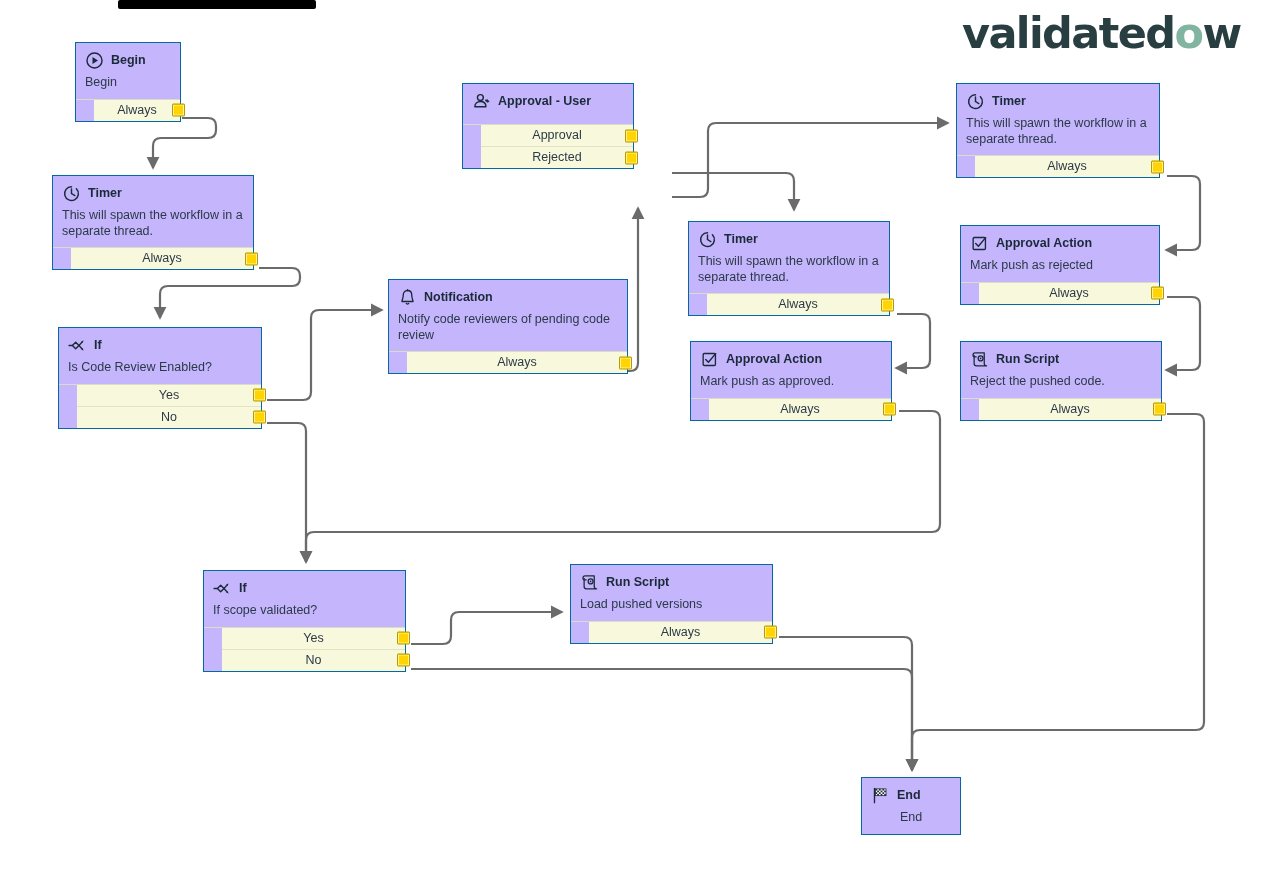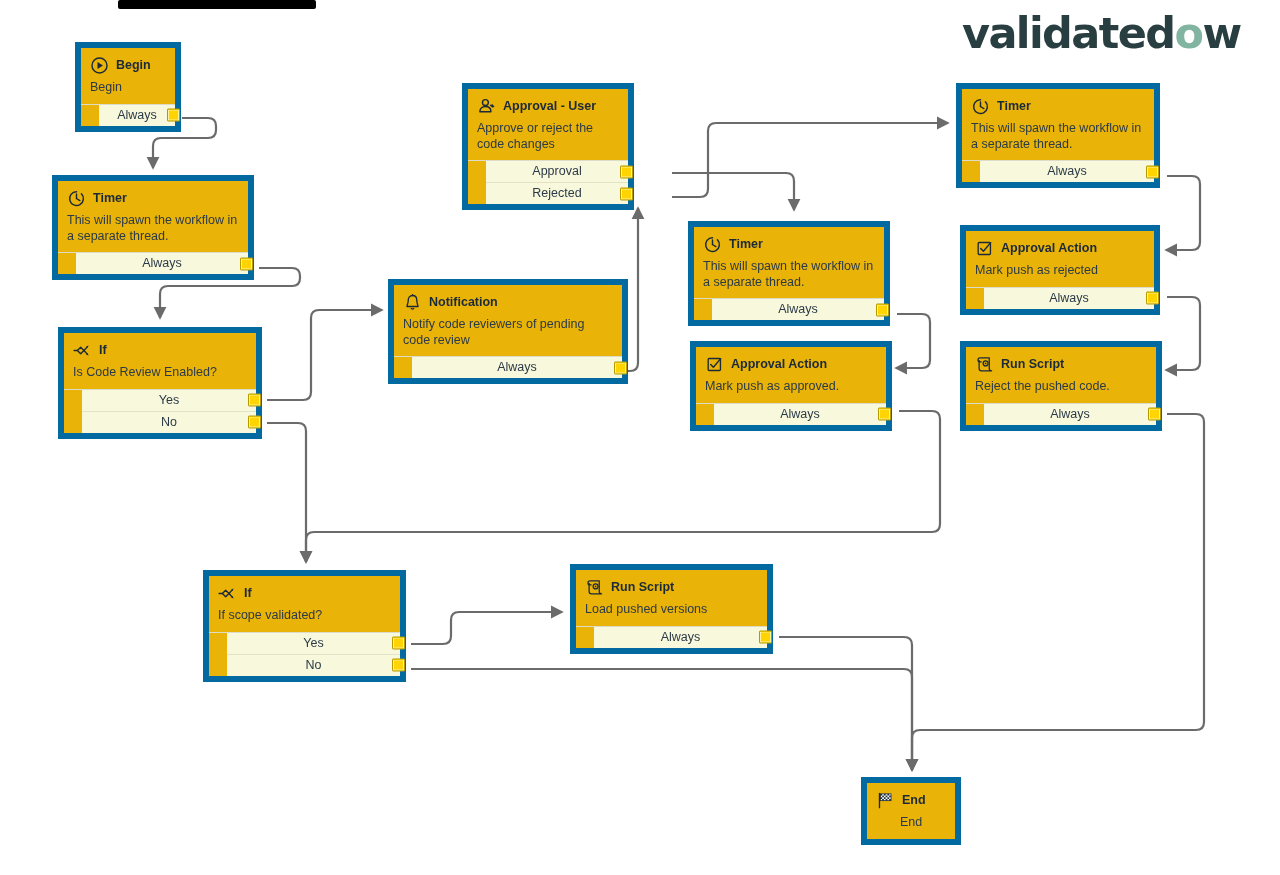--- a/index.html
+++ b/index.html
@@ -10,22 +10,22 @@
   }
   #canvas{position:absolute;left:0;top:0;width:1280px;height:875px;}
   svg.links{position:absolute;left:0;top:0;width:1280px;height:875px;pointer-events:none;}
 
   .topbar{position:absolute;background:#000000;border-radius:2px;}
 
   .logo{position:absolute;left:962px;top:12px;font-family:"DejaVu Sans", sans-serif;
         font-size:43px;font-weight:700;letter-spacing:-1.6px;color:#293e40;line-height:1;}
   .logo .o-green{color:#81b5a1;}
 
-  .node{position:absolute;box-sizing:border-box;background:#eab308;
-        border:6px solid #0369a1;box-shadow:0 0 0 0 rgba(0,0,0,0);}
+  .node{position:absolute;box-sizing:border-box;background:#c4b5fd;
+        border:1px solid #0369a1;box-shadow:0 0 0 0 rgba(0,0,0,0);}
   .node .body{padding:7px 9px 8px 9px;}
   .node .hdr{display:flex;align-items:center;gap:7px;margin-bottom:5px;min-height:20px;}
   .node .hdr .ttl{font-size:12.5px;font-weight:bold;color:#1b2a38;white-space:nowrap;}
   .node .desc{font-size:12.5px;color:#2b3a47;line-height:15.5px;}
   .node .ports{border-top:1px solid #dcdcc8;padding-left:18px;}
   .port{position:relative;background:#f8f8dc;border-bottom:1px solid #e3e3c4;
         height:21px;line-height:21px;text-align:center;font-size:12.5px;color:#2b3a47;}
   .port:last-child{border-bottom:none;}
   .port .knob{position:absolute;right:-5px;top:50%;transform:translateY(-50%);
         width:11px;height:11px;background:#ffd400;border:1px solid #b89a00;border-radius:1px;
@@ -172,21 +172,20 @@
   <div class="node" style="left:462px;top:83px;width:172px;">
     <div class="body">
       <div class="hdr">
         <svg class="ico" viewBox="0 0 24 24">
           <circle cx="10.6" cy="7" r="3.7" fill="none" stroke="#1b2a38" stroke-width="1.8"></circle>
           <path d="M3.6 18.6 C3.6 14.3 6.8 12 10.6 12 C14.4 12 17.6 14.3 17.6 18.6 Z" fill="none" stroke="#1b2a38" stroke-width="1.8" stroke-linejoin="round"></path>
           <path d="M17.2 10.4 L19.6 12.6 M19 9.8 L21.2 12.2" stroke="#1b2a38" stroke-width="1.5" stroke-linecap="round"></path>
         </svg>
         <span class="ttl">Approval - User</span>
       </div>
-      <div class="desc">Approve or reject the code changes</div>
     </div>
     <div class="ports">
       <div class="port">
         <span>Approval</span>
         <span class="knob"></span>
       </div>
       <div class="port">
         <span>Rejected</span>
         <span class="knob"></span>
       </div>

